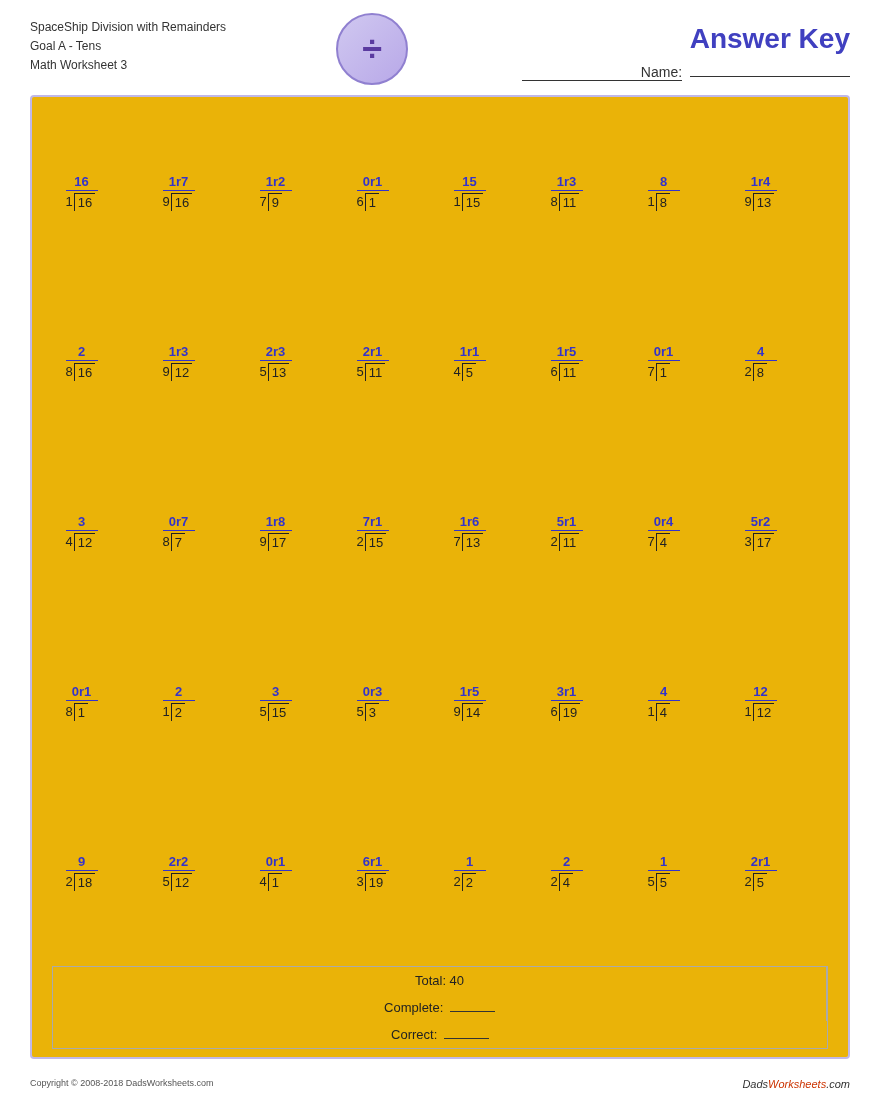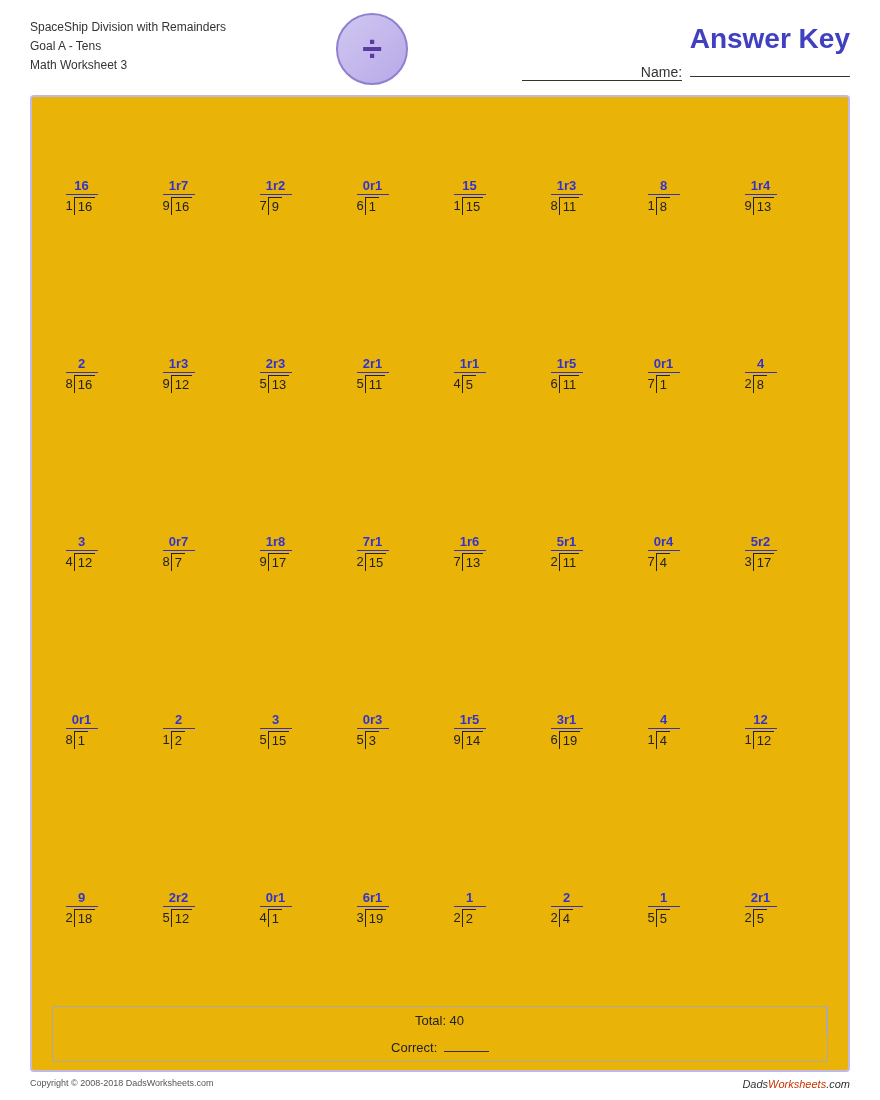--- a/index.html
+++ b/index.html
@@ -153,21 +153,21 @@
       display: inline-block;
       border-bottom: 1px solid #333;
       width: 45px;
       margin-left: 3px;
     }
 
     
     .copyright {
       font-size: 9px;
       color: #555;
-      margin-top: 5px;
+      margin-top: 18px;
       display: flex;
       justify-content: space-between;
       align-items: flex-end;
     }
     .copyright-left {
       line-height: 1.5;
     }
     .copyright-brand {
       font-size: 11px;
       font-weight: normal;
@@ -504,20 +504,24 @@
             </div>
           </div>
         </div>
       </div>
 
     <div class="footer-score">
       <div class="footer-cell">
         <span>Total: 40</span>
       </div>
       <div class="footer-cell">
+        <span>Complete:</span>
+        <span class="fill-line"></span>
+      </div>
+      <div class="footer-cell">
         <span>Correct:</span>
         <span class="fill-line"></span>
       </div>
     </div>
   </div>
 
   <div class="copyright">
     <div class="copyright-left">
       <div>Copyright © 2008-2018 DadsWorksheets.com</div>
     </div>

